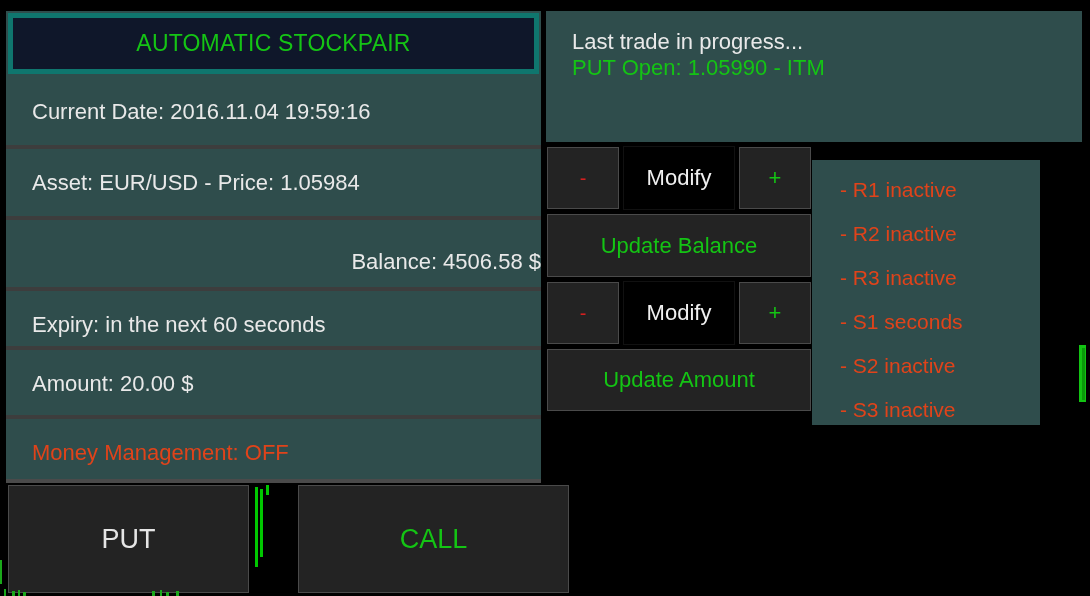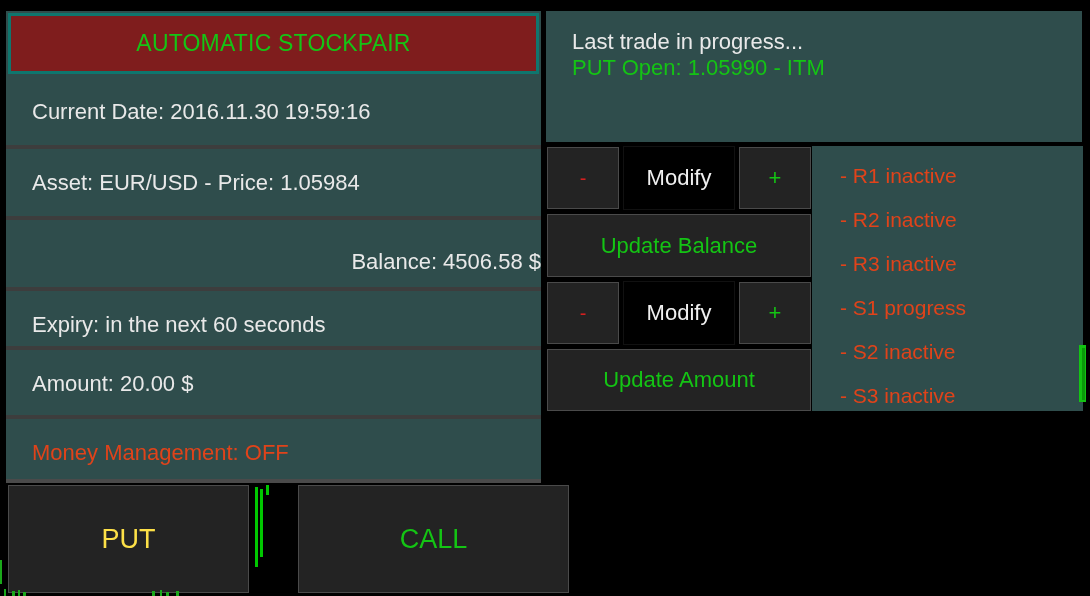--- a/index.html
+++ b/index.html
@@ -30,22 +30,22 @@
     background: #2f4d4c;
     box-sizing: border-box;
   }
 
   #title-bar {
     position: absolute;
     left: 8px;
     top: 13px;
     width: 531px;
     height: 61px;
-    background: #7f1d1d;
-    border: 3px solid #0f766e;
+    background: #0f172a;
+    border: 5px solid #0f766e;
     box-sizing: border-box;
     display: flex;
     align-items: center;
     justify-content: center;
   }
   #title-bar .title-text {
     color: #15c415;
     font-size: 23px;
     letter-spacing: 0.2px;
     white-space: nowrap;
@@ -93,21 +93,21 @@
     height: 108px;
     background: #232323;
     border: 1px solid #4a4a4a;
     box-sizing: border-box;
     display: flex;
     align-items: center;
     justify-content: center;
   }
   #put-button { left: 2px; width: 241px; }
   #call-button { left: 292px; width: 271px; }
-  #put-button .btn-label { color: #fde047; font-size: 27px; }
+  #put-button .btn-label { color: #e5e5e5; font-size: 27px; }
   #call-button .btn-label { color: #14c414; font-size: 27px; }
 
   #candle-gap {
     position: absolute;
     left: 243px;
     top: 0px;
     width: 49px;
     height: 113px;
     background: #000000;
   }
@@ -150,22 +150,22 @@
   .ctrl-btn.black { background: #000000; border-color: #111111; }
   .minus-label { color: #d42020; font-size: 20px; line-height: 1; }
   .plus-label  { color: #14c414; font-size: 22px; line-height: 1; }
   .modify-label{ color: #f0f0f0; font-size: 22px; }
   .update-label{ color: #14c414; font-size: 22px; }
 
   
   #rs-panel {
     position: absolute;
     left: 812px;
-    top: 146px;
-    width: 271px;
+    top: 160px;
+    width: 228px;
     height: 265px;
     background: #2f4d4c;
     box-sizing: border-box;
     padding: 8px 0 0 28px;
   }
   #rs-panel .rs-item {
     font-size: 21px;
     color: #e0431a;
     line-height: 44px;
     white-space: nowrap;
@@ -199,21 +199,21 @@
 
 <div id="app">
 
   <div id="left-column"></div>
 
   <div id="title-bar">
     <span class="title-text">AUTOMATIC STOCKPAIR</span>
   </div>
 
   <div class="info-row" style="top:78px;">
-    <span class="row-text">Current Date:  2016.11.30 19:59:16</span>
+    <span class="row-text">Current Date:  2016.11.04 19:59:16</span>
   </div>
   <div class="row-sep" style="top:145px;"></div>
 
   <div class="info-row" style="top:149px;">
     <span class="row-text">Asset:  EUR/USD  -  Price: 1.05984</span>
   </div>
   <div class="row-sep" style="top:216px;"></div>
 
   <div class="info-row" style="top:228px;justify-content:flex-end;">
     <span class="row-text">Balance:  4506.58 $</span>
@@ -279,21 +279,21 @@
   </div>
 
   <div class="ctrl-btn" style="left:547px;top:349px;width:264px;height:62px;">
     <span class="update-label">Update Amount</span>
   </div>
 
   <div id="rs-panel">
     <div class="rs-item">- R1 inactive</div>
     <div class="rs-item">- R2 inactive</div>
     <div class="rs-item">- R3 inactive</div>
-    <div class="rs-item">- S1 progress</div>
+    <div class="rs-item">- S1 seconds</div>
     <div class="rs-item">- S2 inactive</div>
     <div class="rs-item">- S3 inactive</div>
   </div>
 
   <div id="right-edge-bar"></div>
   <div id="right-edge-bar-inner"></div>
 
   <div class="artifact" style="left:4px;top:589px;width:2px;height:7px;"></div>
   <div class="artifact" style="left:12px;top:591px;width:3px;height:5px;"></div>
   <div class="artifact" style="left:18px;top:590px;width:2px;height:6px;"></div>

